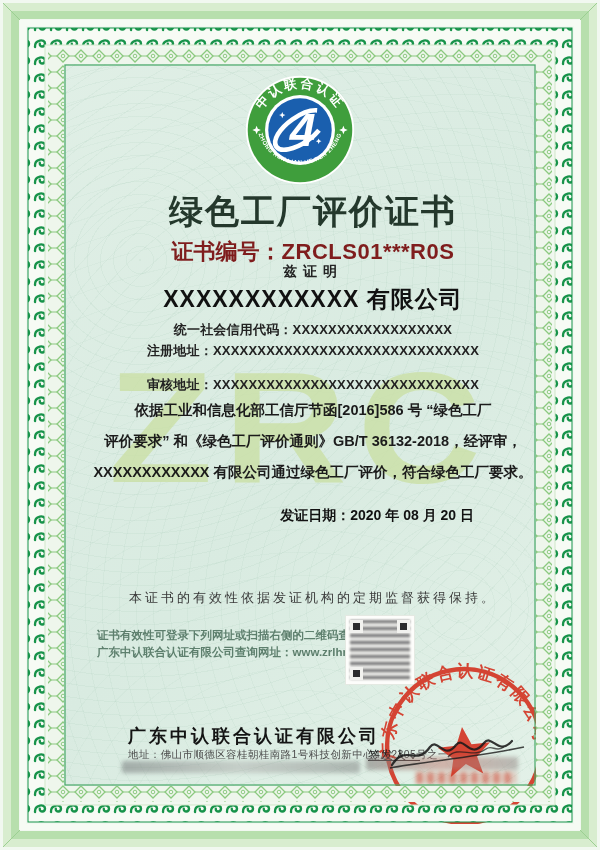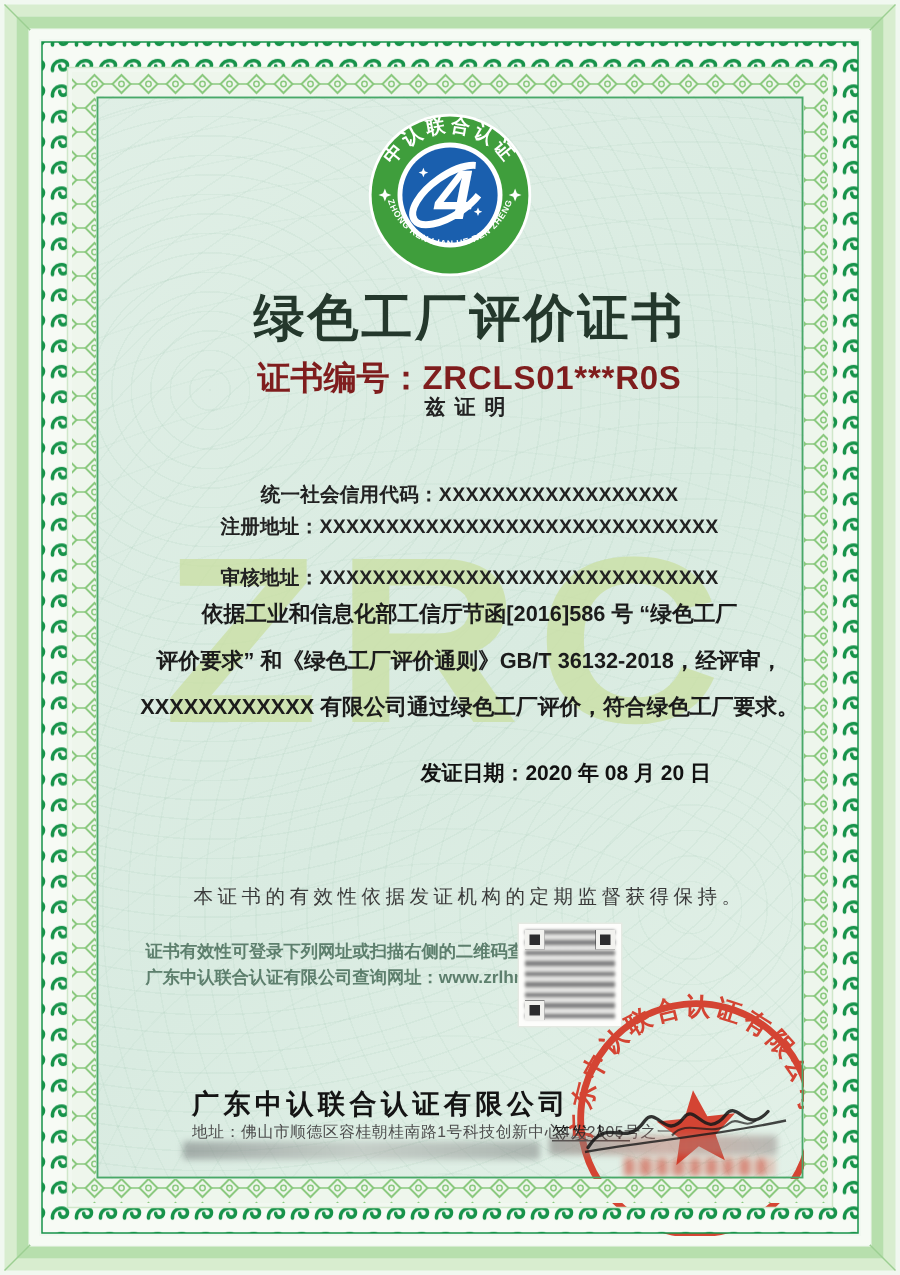--- a/index.html
+++ b/index.html
@@ -142,20 +142,21 @@
     </div>
 
     <div class="abs title">绿色工厂评价证书</div>
 
     <div class="abs certno">
       <span>证书编号：</span><span class="val">ZRCLS01***R0S</span>
     </div>
 
     <div class="abs attest">兹证明</div>
 
+    <div class="abs company">XXXXXXXXXXXX 有限公司</div>
 
     <div class="abs infoline i2">注册地址：XXXXXXXXXXXXXXXXXXXXXXXXXXXXXX</div>
     <div class="abs infoline i1">统一社会信用代码：XXXXXXXXXXXXXXXXXX</div>
     <div class="abs infoline i3">审核地址：XXXXXXXXXXXXXXXXXXXXXXXXXXXXXX</div>
 
     <div class="abs para">
       <div>依据工业和信息化部工信厅节函[2016]586 号 “绿色工厂</div>
       <div>评价要求” 和《绿色工厂评价通则》GB/T 36132-2018，经评审，</div>
       <div>XXXXXXXXXXXX 有限公司通过绿色工厂评价，符合绿色工厂要求。</div>
     </div>

